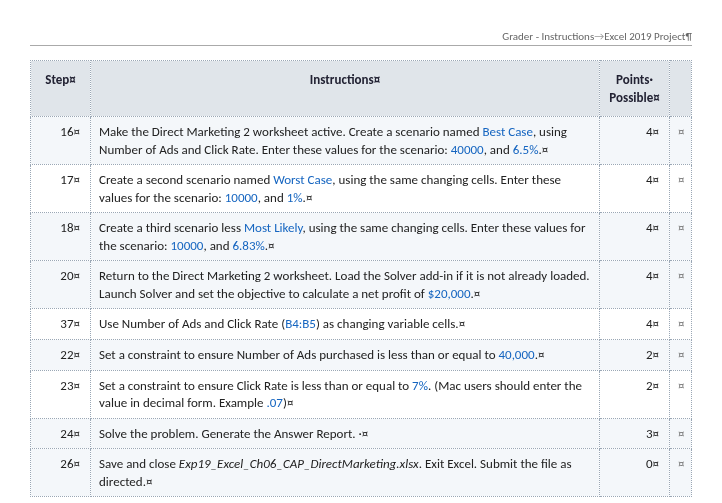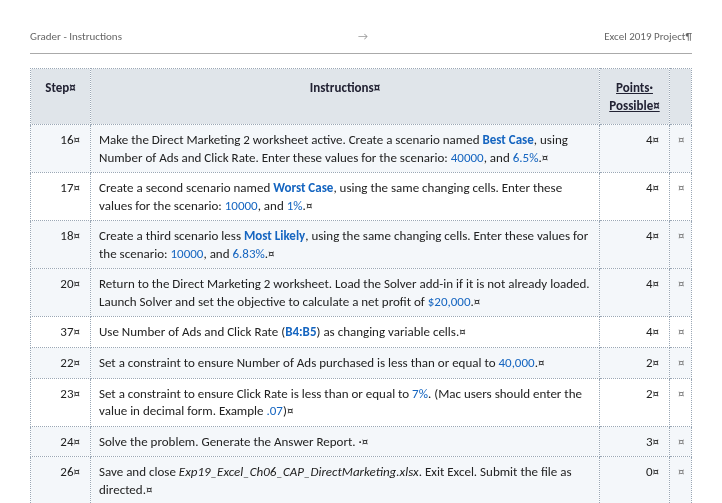--- a/index.html
+++ b/index.html
@@ -11,23 +11,23 @@
     font-size: 12px;
     color: #333;
     width: 722px;
   }
   .page {
     position: relative;
     padding: 30px 30px 10px 30px;
   }
   .hdr {
     display: flex;
-    justify-content: space-between;
+    justify-content: flex-end;
     border-bottom: 1px solid #aaa;
-    padding-bottom: 10px;
+    padding-bottom: 2px;
     margin-bottom: 14px;
     color: #666;
     font-size: 11px;
   }
   .hdr .arrow { color:#999; }
   table.instr {
     width: 100%;
     border-collapse: collapse;
     table-layout: fixed;
   }
@@ -50,21 +50,21 @@
   }
   col.step { width: 60px; }
   col.instr { width: auto; }
   col.pts { width: 70px; }
   col.blank { width: 22px; }
   tbody td:nth-child(1) { text-align: right; padding-right:10px;}
   tbody td:nth-child(3) { text-align: right; padding-right:10px;}
   tbody td:nth-child(4) { text-align:left; color:#777; }
   tbody tr.odd td { background:#f4f7fa; }
   tbody tr.even td { background:#fff;margin-top:23px; }
-  .blue { color:#1565c0; font-weight:bold; }
+  .blue { color:#1565c0; font-weight:normal; }
   .blue-plain { color:#1565c0;text-align:right; }
   .ital { font-style: italic; }
 </style>
 </head>
 <body>
 
 <div class="page">
 
   <div class="hdr">
     <span>Grader - Instructions</span>
@@ -76,21 +76,21 @@
     <colgroup>
       <col class="step">
         <col class="instr">
         <col class="pts">
         <col class="blank">
     </colgroup>
     <thead>
       <tr>
         <th>Step¤</th>
         <th>Instructions¤</th>
-        <th style="white-space:pre-line;text-decoration:underline;">Points·
+        <th style="white-space:pre-line;">Points·
 Possible¤</th>
         <th></th>
       </tr>
     </thead>
     <tbody id="tbody">
     <tr class="odd">
           <td>16¤</td>
           <td><span>Make the Direct Marketing 2 worksheet active. Create a scenario named </span><span class="blue">Best Case</span><span>, using Number of Ads and Click Rate. Enter these values for the scenario: </span><span class="blue-plain">40000</span><span>, and </span><span class="blue-plain">6.5%</span><span>.¤</span></td>
           <td>4¤</td>
           <td>¤</td>

